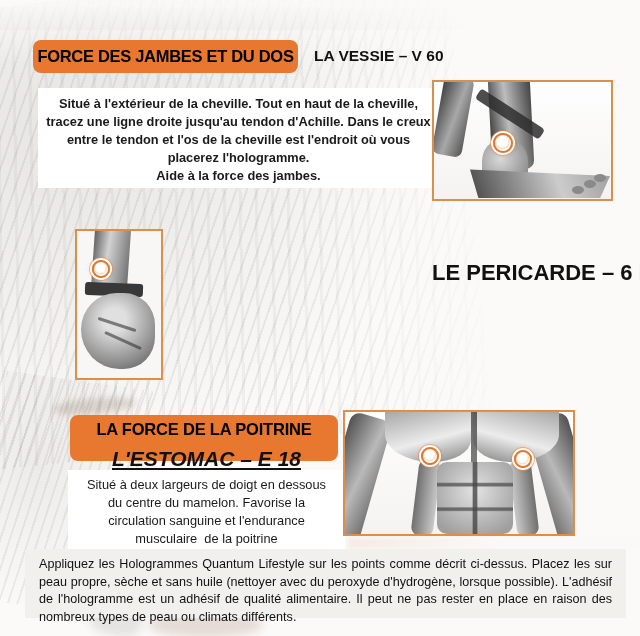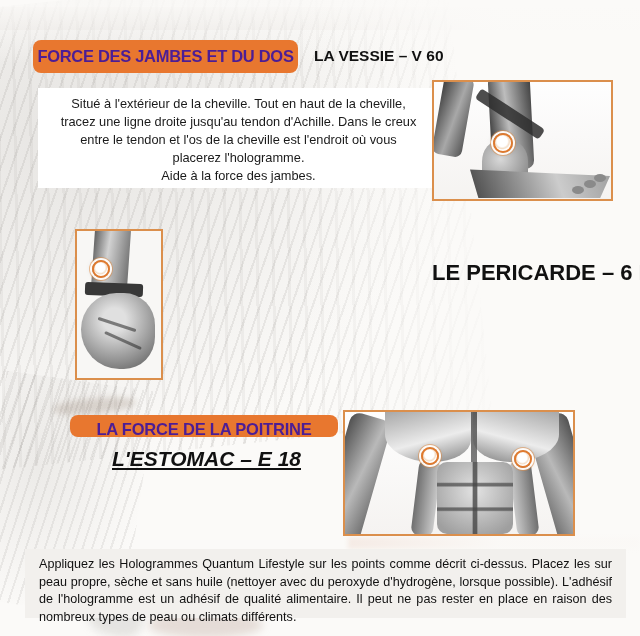--- a/index.html
+++ b/index.html
@@ -31,37 +31,37 @@
   .blob-legs{left:148px;top:612px;width:115px;height:26px;background:rgba(185,160,145,.32);filter:blur(4px);border-radius:50%;}
   .blob-gray{left:88px;top:598px;width:55px;height:38px;background:rgba(150,148,146,.22);filter:blur(4px);transform:rotate(14deg);border-radius:40%;}
   .hair-fade{
     left:0;top:0;width:640px;height:636px;
     background:linear-gradient(90deg, rgba(251,250,248,0) 45%, rgba(251,250,248,0.92) 78%),
                linear-gradient(0deg, rgba(251,250,248,0) 90%, rgba(251,250,248,0.85) 99%);
   }
   
   .z{position:absolute;z-index:2;}
   .banner{
-    background:#E8772F;color:#4c1d95;font-weight:bold;text-align:center;
+    background:#E8772F;color:#000000;font-weight:bold;text-align:center;
     border-radius:8px;white-space:nowrap;
   }
   .banner-1{left:33px;top:40px;width:265px;height:33px;line-height:33px;font-size:16.5px;letter-spacing:-0.3px;}
   .banner-2{left:183px;top:254px;width:238px;height:33px;line-height:33px;font-size:19px;border-radius:9px;}
   .banner-2::before{
     content:"";position:absolute;left:-11px;top:5px;width:23px;height:23px;
     background:#E8772F;transform:rotate(45deg);border-radius:4px;z-index:-1;
   }
-  .banner-3{left:70px;top:415px;width:268px;height:22px;line-height:29px;font-size:16.5px;letter-spacing:-0.2px;text-align:center;}
+  .banner-3{left:70px;top:415px;width:268px;height:46px;line-height:29px;font-size:16.5px;letter-spacing:-0.2px;text-align:center;}
   .point-label{font-weight:bold;color:#111;white-space:nowrap;}
   .pl-1{left:314px;top:47px;font-size:15.5px;}
   .pl-2{left:432px;top:260px;font-size:22px;}
   .pl-3{left:68px;top:447px;width:277px;text-align:center;font-size:21px;text-decoration:underline;font-style:italic;}
   .panel{background:#ffffff;overflow:hidden;}
   .body-text{white-space:pre;text-align:center;font-size:12.8px;line-height:18px;color:#1a1a1a;}
-  .panel-1{left:38px;top:88px;width:401px;height:93px;padding-top:7px;}
+  .panel-1{left:38px;top:88px;width:401px;height:93px;padding-top:7px;font-weight:bold;}
   .panel-2{left:162px;top:289px;width:464px;height:98px;padding-top:8px;}
   .panel-3{left:68px;top:470px;width:277px;height:76px;padding-top:6px;line-height:17.5px;}
   .footer-panel{
     left:25px;top:549px;width:573px;height:55px;background:#F2F0ED;
     padding:7px 14px;font-size:12.6px;line-height:17.5px;text-align:justify;color:#111;
   }
   
   .figure{border:2px solid #DB8F4C;overflow:hidden;background:linear-gradient(#FEFEFE,#F5F3F1);}
   .fig-foot{left:432px;top:80px;width:177px;height:117px;}
   .fig-wrist{left:75px;top:229px;width:84px;height:147px;background:#F8F7F5;}
@@ -171,20 +171,26 @@
   </div>
 
   <div class="z point-label pl-2">LE PERICARDE – 6 PC</div>
 
 
   <div class="z banner banner-3">
     <span>LA FORCE DE LA POITRINE</span>
   </div>
   <div class="z point-label pl-3">L'ESTOMAC – E 18</div>
 
+  <div class="z panel panel-3">
+    <div class="body-text">Situé à deux largeurs de doigt en dessous
+du centre du mamelon. Favorise la
+circulation sanguine et l'endurance
+musculaire  de la poitrine</div>
+  </div>
 
   <div class="z figure fig-torso">
     <div class="shape t-arm-l"></div>
     <div class="shape t-arm-r"></div>
     <div class="shape t-pec-l"></div>
     <div class="shape t-pec-r"></div>
     <div class="shape t-obl-l"></div>
     <div class="shape t-obl-r"></div>
     <div class="shape t-sternum"></div>
     <div class="shape t-abs"></div>

